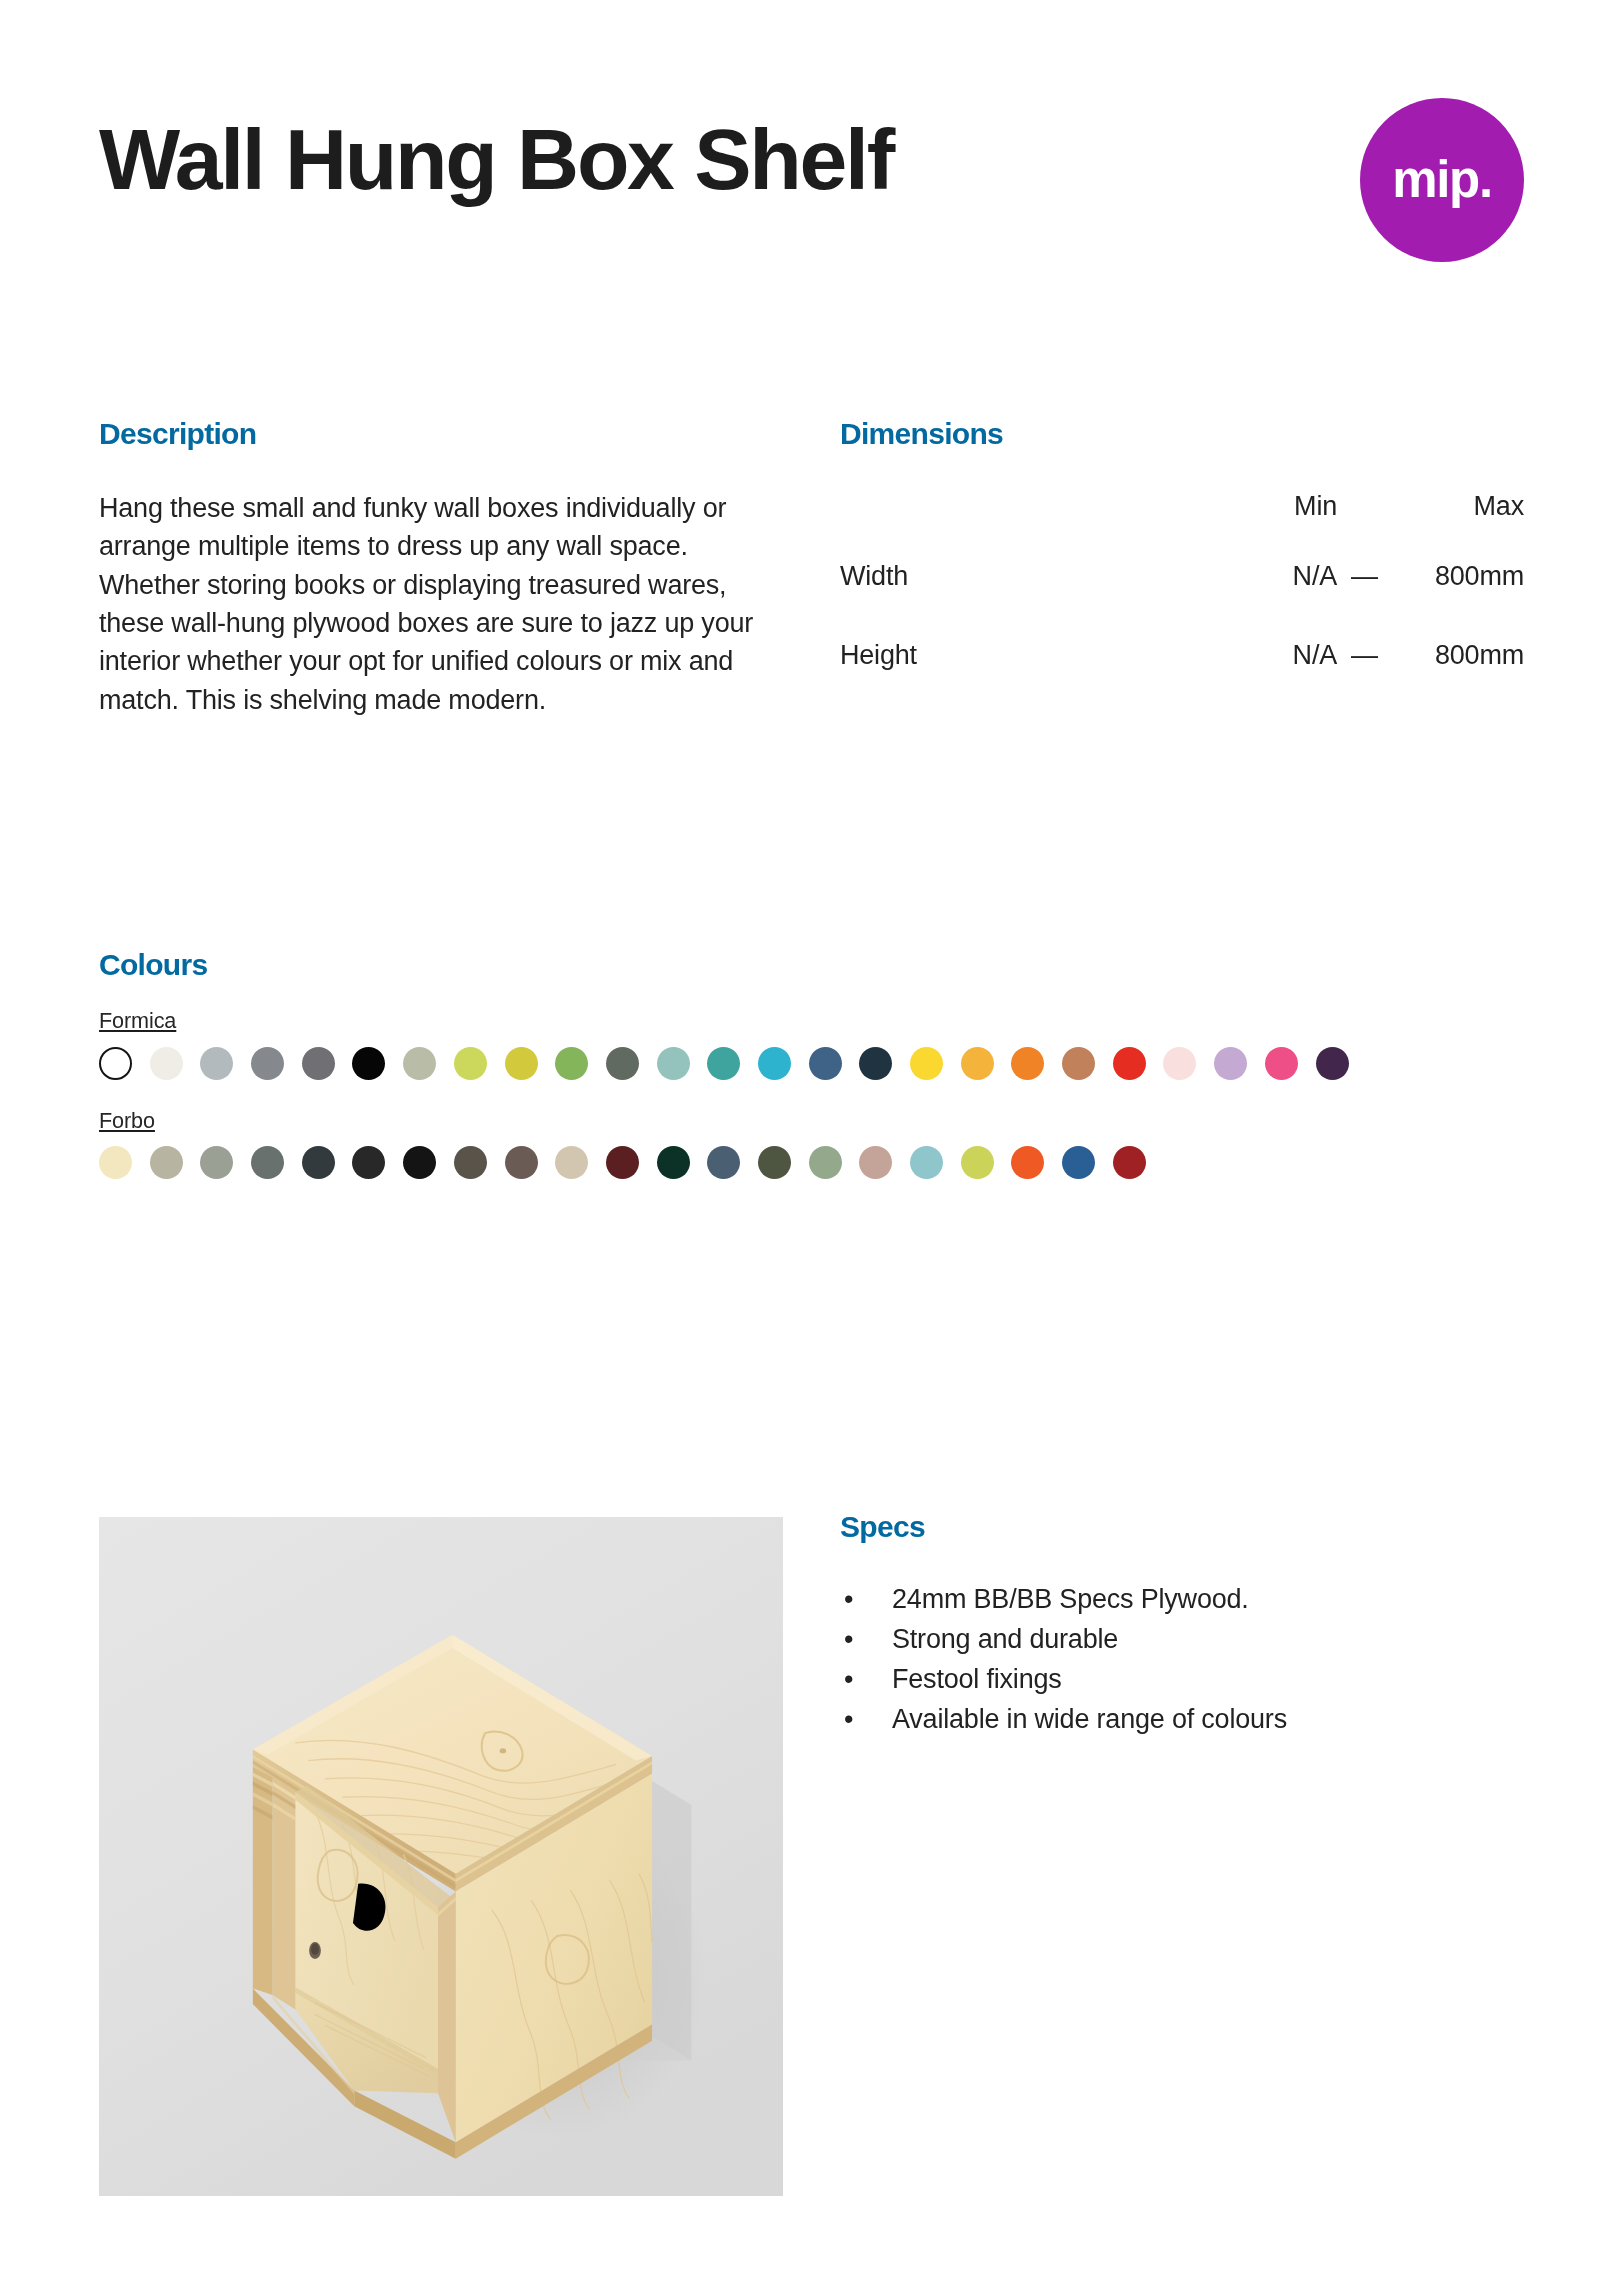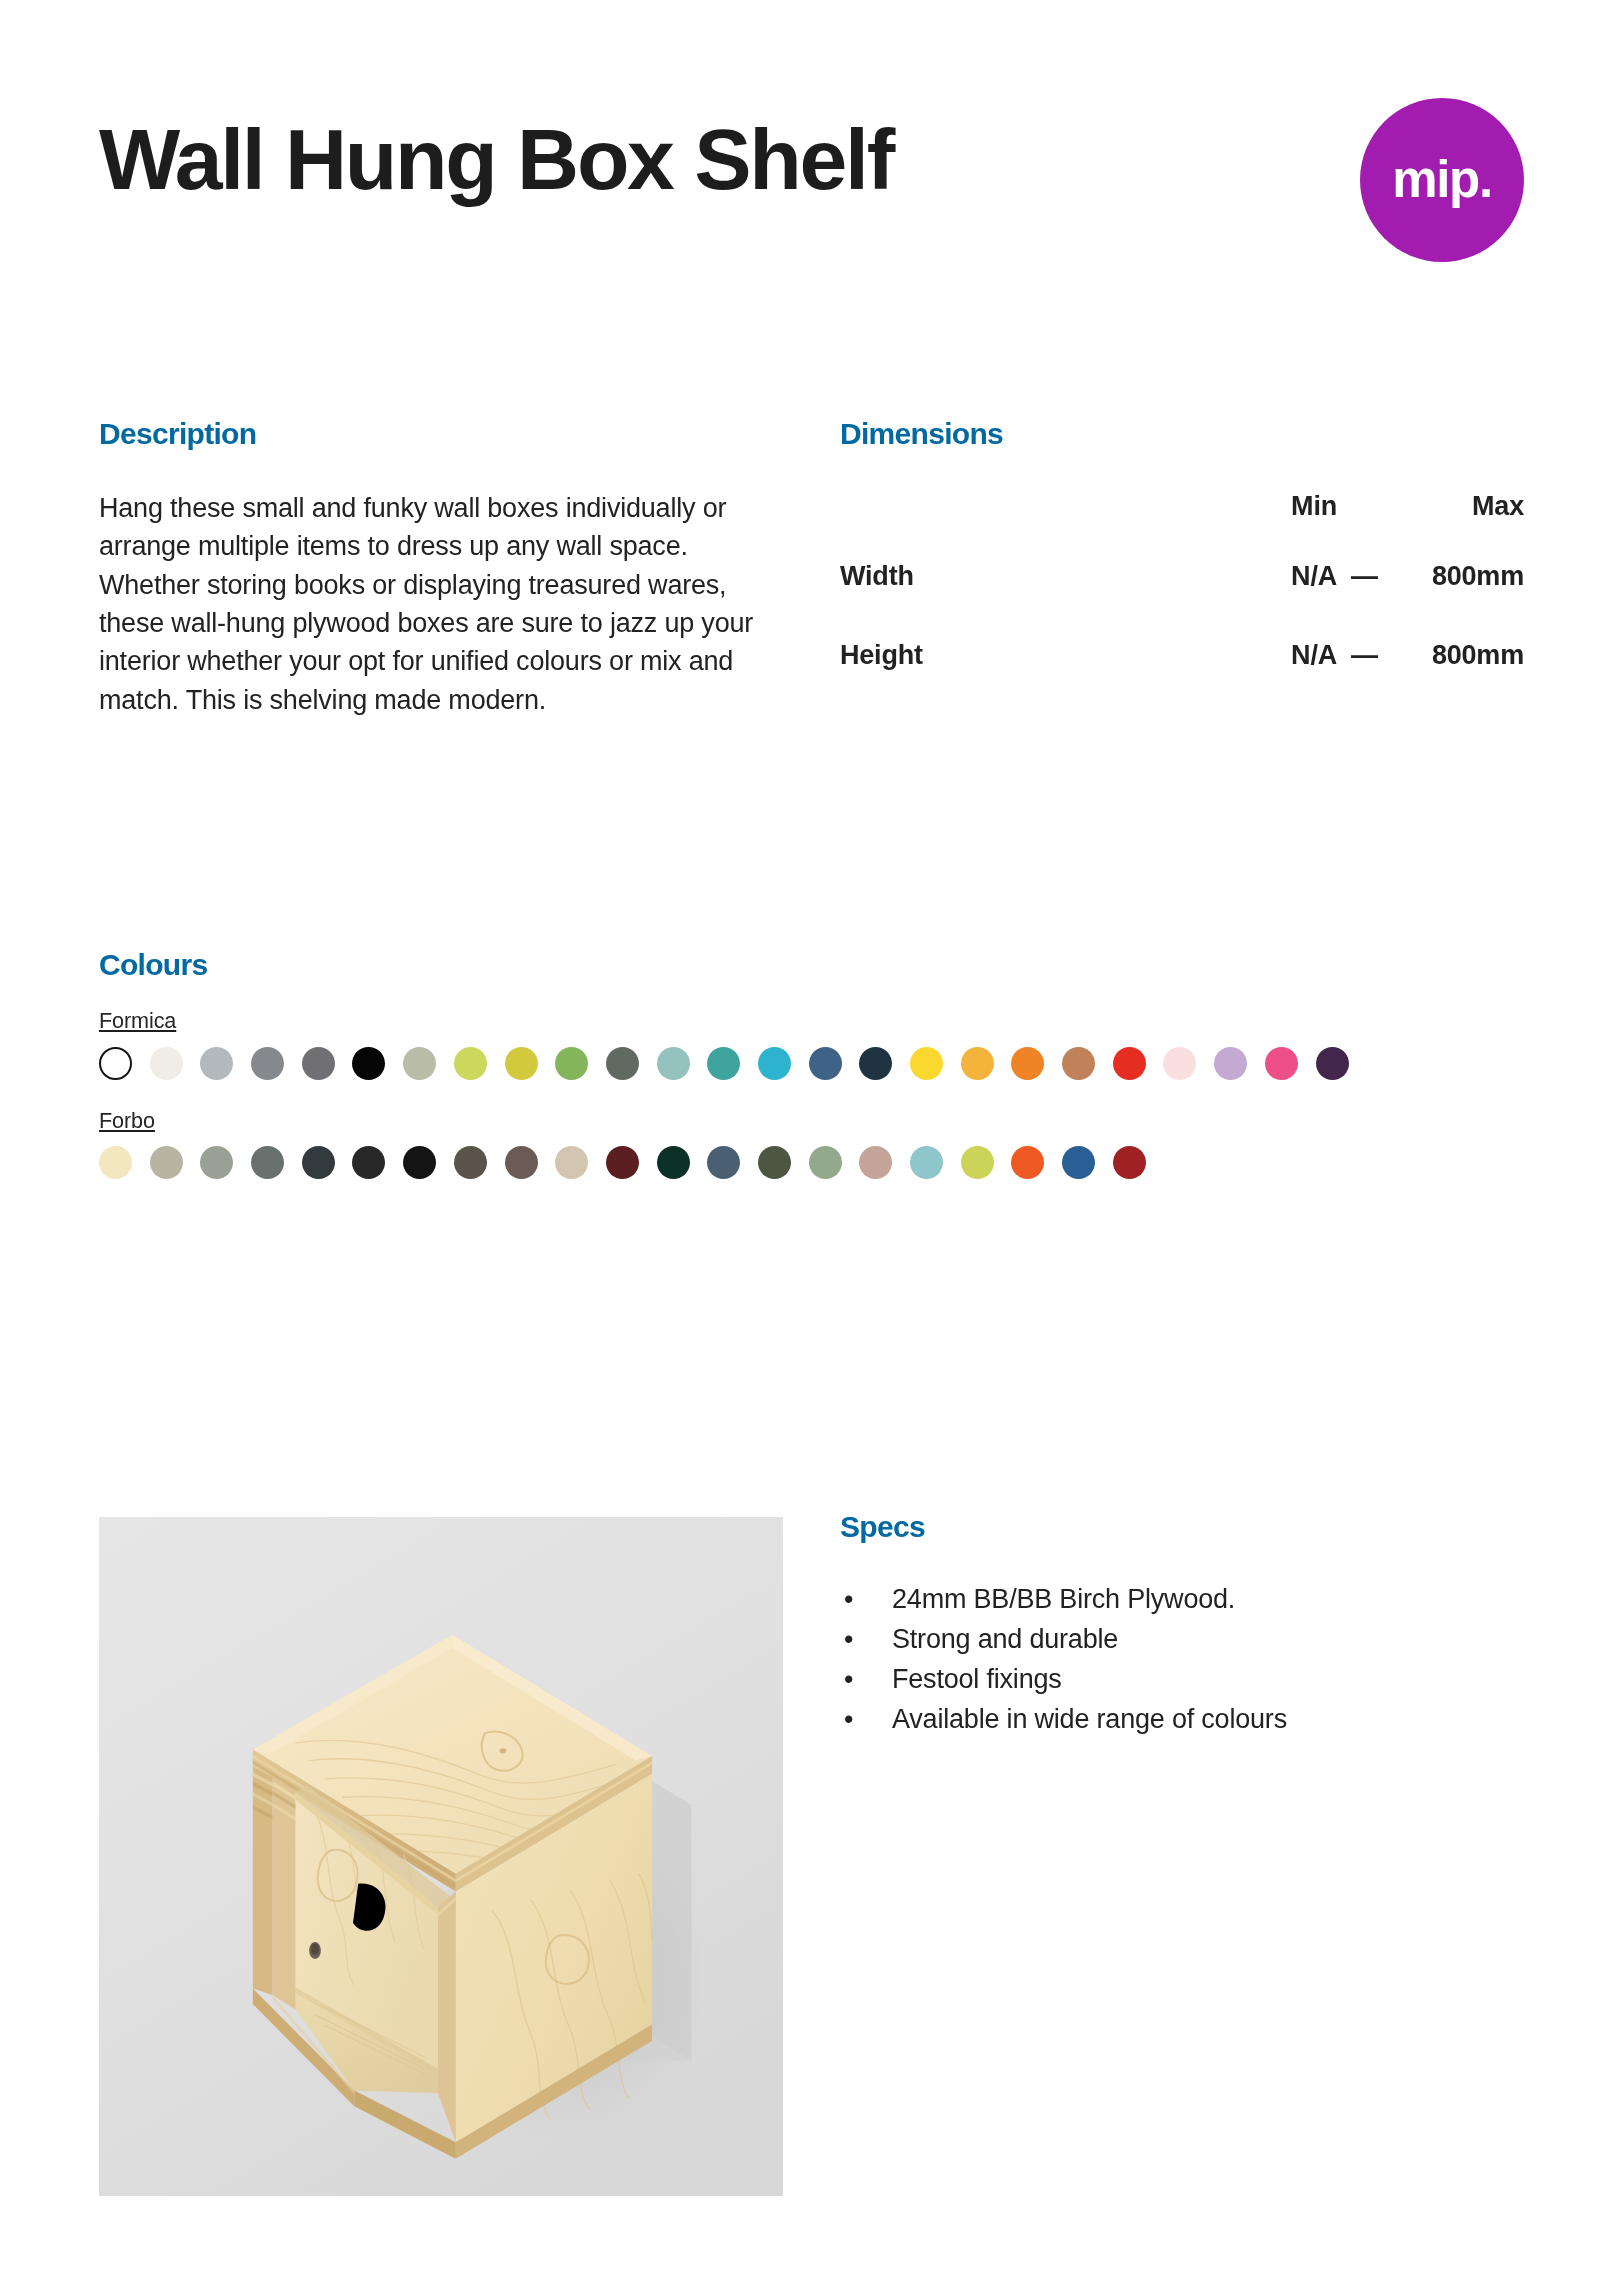--- a/index.html
+++ b/index.html
@@ -104,21 +104,21 @@
     margin-top: 27.5px;
     width: 100%;
     border-collapse: collapse;
     font-size: 27px;
     letter-spacing: -0.2px;
     color: #222222;
   }
 
   table.dims th,
   table.dims td {
-    font-weight: 700;
+    font-weight: 400;
     padding: 0;
     height: 79px;
     vertical-align: middle;
   }
 
   table.dims thead th { height: 60px; }
 
   .col-label  { width: 366px; text-align: left; }
   .col-min    { width: 131px; text-align: right; }
   .col-dash   { width: 55px;  text-align: center; }
@@ -434,21 +434,21 @@
       <polygon points="518,604 545,580 545,586 518,610" fill="#efdcac" opacity="0.6"></polygon>
 
       <polygon points="540,180 845,365 820,372 540,200" fill="#fbf1d8" opacity="0.55"></polygon>
       <polygon points="540,180 235,355 258,363 540,200" fill="#fbf1d8" opacity="0.4"></polygon>
     </svg>
   </div>
 
   <div class="specs-block">
     <div class="sec-heading">Specs</div>
     <ul class="specs">
-        <li><span class="bullet">•</span><span>24mm BB/BB Birch Plywood.</span></li>
+        <li><span class="bullet">•</span><span>24mm BB/BB Specs Plywood.</span></li>
         <li><span class="bullet">•</span><span>Strong and durable</span></li>
         <li><span class="bullet">•</span><span>Festool fixings</span></li>
         <li><span class="bullet">•</span><span>Available in wide range of colours</span></li>
       </ul>
   </div>
 
 </div>
 
 
 </body></html>

